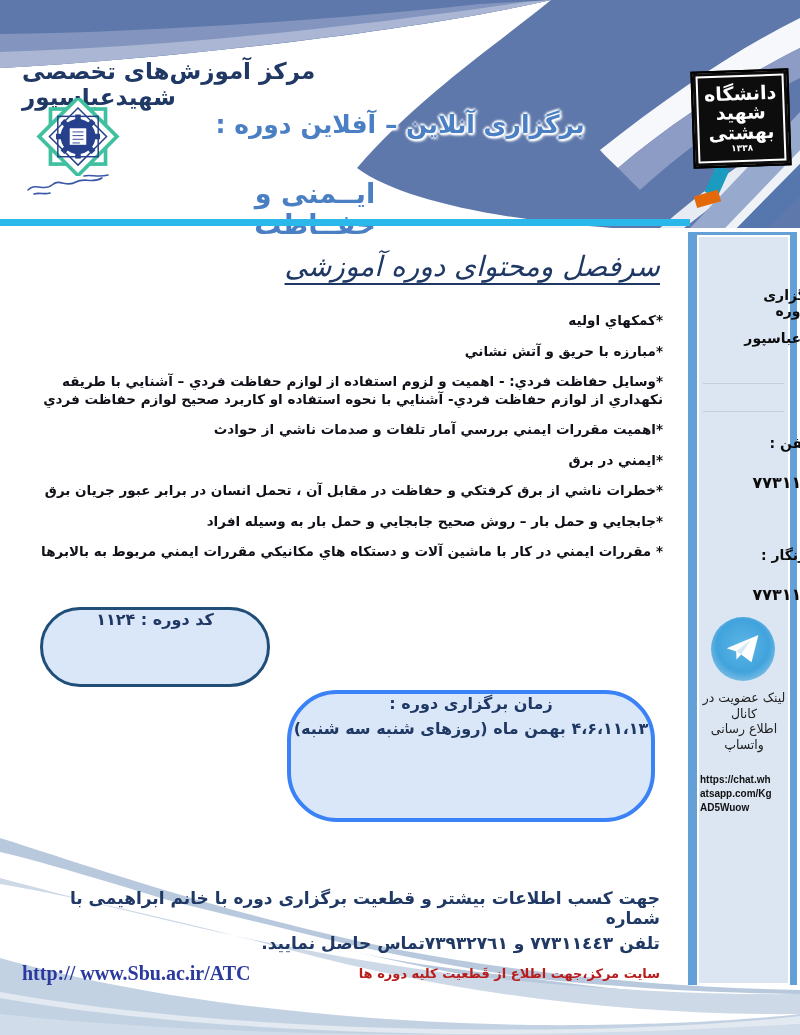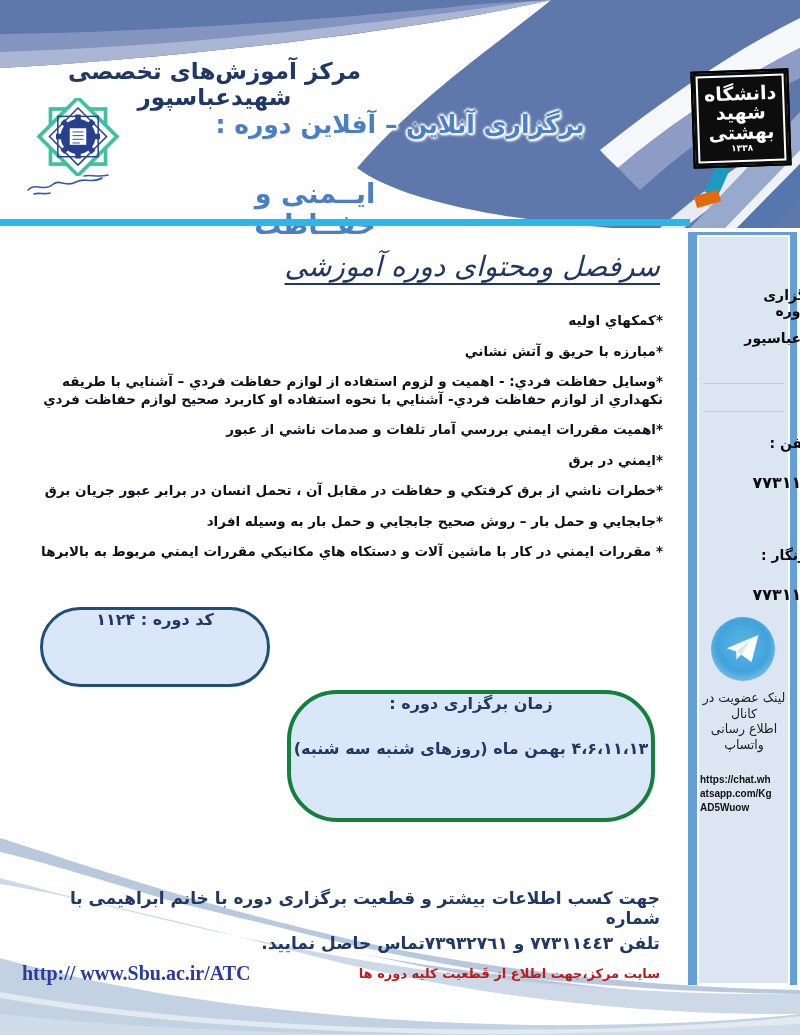--- a/index.html
+++ b/index.html
@@ -1,20 +1,20 @@
 <!DOCTYPE html>
 <html lang="fa"><head>
 <meta charset="utf-8">
 <style>
   html,body{margin:0;padding:0;background:#fff;}
   #canvas{position:relative;width:800px;height:1035px;overflow:hidden;background:#fff;
           font-family:"DejaVu Sans",sans-serif;}
   .abs{position:absolute;}
   
-  .org-title{left:22px;top:58px;width:385px;text-align:center;font-size:23px;font-weight:bold;
+  .org-title{left:22px;top:58px;width:385px;text-align:left;font-size:23px;font-weight:bold;
     color:#1f3864;direction:rtl;
     text-shadow:-2px 0 2px #fff,2px 0 2px #fff,0 -2px 2px #fff,0 2px 2px #fff,1px 1px 2px #fff;}
   .hdr-sub{left:210px;top:110px;width:380px;text-align:center;font-size:25px;font-weight:bold;
     color:#4a7fc4;direction:rtl;
     text-shadow:-2px 0 2px #fff,2px 0 2px #fff,0 -2px 2px #fff,0 2px 2px #fff,2px 2px 3px #fff;}
   .course-name{left:190px;top:178px;width:250px;text-align:center;font-size:27px;font-weight:bold;
     color:#4a7fc4;direction:rtl;
     text-shadow:-2px 0 2px #fff,2px 0 2px #fff,0 -2px 2px #fff,0 2px 2px #fff,2px 2px 3px #fff;}
   .cyan-line{left:0;top:219px;width:690px;height:7px;background:#2ab7ea;}
   
@@ -28,22 +28,22 @@
   .section-title{left:15px;top:250px;width:645px;text-align:right;direction:rtl;
     font-size:28px;font-weight:normal;font-style:italic;color:#1f3864;
     text-decoration:underline;text-underline-offset:7px;}
   .topics{left:15px;top:312px;width:648px;direction:rtl;text-align:right;color:#101018;
     font-size:13.5px;font-weight:bold;line-height:1.3;list-style:none;margin:0;padding:0;}
   .topics li{margin-bottom:13px;}
   .pill{box-sizing:border-box;background:#d9e7f9;display:flex;flex-direction:column;
     align-items:center;justify-content:flex-start;direction:rtl;color:#1f3864;font-weight:bold;}
   .code-box{left:40px;top:607px;width:230px;height:80px;border:3px solid #1f4e79;
     border-radius:40px;font-size:16px;}
-  .time-box{left:287px;top:690px;width:368px;height:132px;border:4px solid #15803d;
-    border-radius:50px;font-size:16px;gap:26px;}
+  .time-box{left:287px;top:690px;width:368px;height:132px;border:4px solid #3b82f6;
+    border-radius:50px;font-size:16px;gap:6px;}
   .cyan-bar{left:300px;top:847px;width:357px;height:9px;background:#2ab7ea;}
   
   .sidebar{left:688px;top:232px;width:109px;height:753px;box-sizing:border-box;
     background:#dbe6f2;border-left:9px solid #64a0d8;border-right:7px solid #64a0d8;
     border-top:3px solid #64a0d8;box-shadow:inset 0 0 0 2px #fff;z-index:5;}
   .sb-txt{width:100%;text-align:center;direction:rtl;color:#0b0b0b;font-weight:bold;margin-left:48px;}
   .sb-line{left:6px;width:81px;height:1px;background:#c2cfdd;position:absolute;}
   .tg-circle{left:14px;top:382px;width:64px;height:64px;border-radius:50%;position:absolute;
     background:radial-gradient(circle at 50% 45%,#5cb6e6 0%,#41a3dc 55%,#bcd8ee 100%);
     display:flex;align-items:center;justify-content:center;}
@@ -132,21 +132,21 @@
   </div>
 
   <div class="abs cyan-line"></div>
 
   <div class="abs section-title">سرفصل ومحتوای دوره آموزشی</div>
 
   <ul class="abs topics">
     <li>*كمكهاي اوليه</li>
     <li>*مبارزه با حريق و آتش نشاني</li>
     <li>*وسايل حفاظت فردي: - اهميت و لزوم استفاده از لوازم حفاظت فردي – آشنايي با طريقه نكهداري از لوازم حفاظت فردي- آشنايي با نحوه استفاده او كاربرد صحيح لوازم حفاظت فردي</li>
-    <li>*اهميت مقررات ايمني بررسي آمار تلفات و صدمات ناشي از عبور</li>
+    <li>*اهميت مقررات ايمني بررسي آمار تلفات و صدمات ناشي از حوادث</li>
     <li>*ايمني در برق</li>
     <li>*خطرات ناشي از برق كرفتكي و حفاظت در مقابل آن ، تحمل انسان در برابر عبور جريان برق</li>
     <li>*جابجايي و حمل بار – روش صحيح جابجايي و حمل بار به وسيله افراد</li>
     <li>* مقررات ايمني در كار با ماشين آلات و دستكاه هاي مكانيكي مقررات ايمني مربوط به بالابرها</li>
   </ul>
 
   <div class="abs pill code-box">
     <span>كد دوره : ۱۱۲۴</span>
   </div>
 

